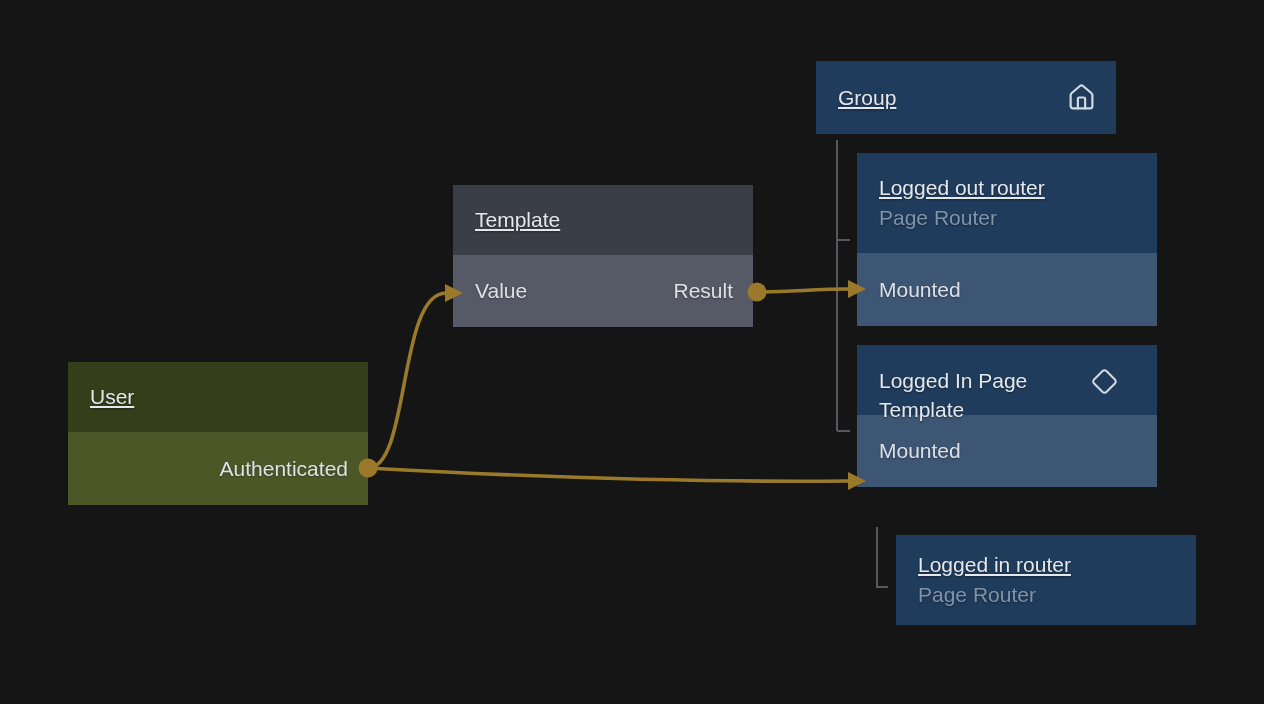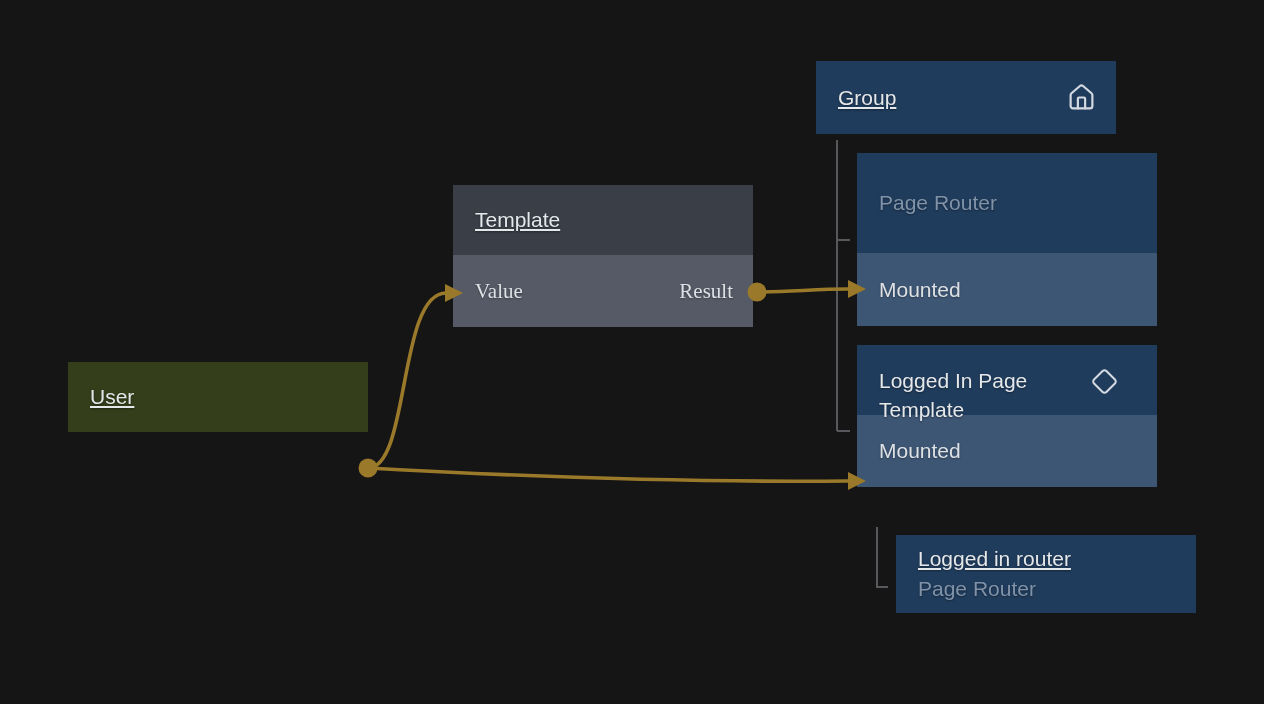--- a/index.html
+++ b/index.html
@@ -26,41 +26,44 @@
 
   .node{position:absolute;width:300px;z-index:1;font-size:21px;color:var(--title);}
   .hdr{display:flex;align-items:center;padding:0 20px 0 22px;
        text-shadow:0 1px 2px rgba(0,0,0,.4);}
   .hdr.two-line{flex-direction:column;align-items:flex-start;justify-content:center;line-height:30px;}
   .hdr .title{white-space:nowrap;text-decoration:underline;}
   .subtitle{color:var(--subtitle);}
   .row{display:flex;align-items:center;padding:0 20px 0 22px;color:var(--label);
        text-shadow:0 1px 2px rgba(0,0,0,.35);}
   .row.right{justify-content:flex-end;}
-  .row.split{justify-content:space-between;font-family:Liberation Serif, serif;}
+  .row.split{justify-content:space-between;}
   .blue-hdr{background:var(--blue-header);}
   .blue-row{background:var(--blue-row);}
   .gray-hdr{background:var(--gray-header);}
   .gray-row{background:var(--gray-row);}
   .green-hdr{background:var(--green-header);}
   .green-row{background:var(--green-row);}
   .spread{justify-content:space-between;width:100%;}
   .hdr-flex{display:flex;align-items:flex-start;padding:21px 18px 0 22px;
             text-shadow:0 1px 2px rgba(0,0,0,.4);}
   .hdr-flex .wrap-title{flex:1;line-height:29px;max-width:212px;}
   .icon{display:flex;align-items:center;color:var(--icon);flex:none;}
 </style>
 </head>
 <body>
 
 <div class="canvas">
 
   <div class="node" style="left:68px;top:362px">
     <div class="hdr green-hdr" style="height:70px">
       <span class="title">User</span>
+    </div>
+    <div class="row green-row right" style="height:73px">
+      <span>Authenticated</span>
     </div>
   </div>
 
   <div class="node" style="left:453px;top:185px">
     <div class="hdr gray-hdr" style="height:70px">
       <span class="title">Template</span>
     </div>
     <div class="row gray-row split" style="height:72px">
       <span>Value</span>
       <span>Result</span>
@@ -76,20 +79,21 @@
             <path d="M15 21v-8a1 1 0 0 0-1-1h-4a1 1 0 0 0-1 1v8"></path>
             <path d="M3 10a2 2 0 0 1 .709-1.528l7-5.999a2 2 0 0 1 2.582 0l7 5.999A2 2 0 0 1 21 10v9a2 2 0 0 1-2 2H5a2 2 0 0 1-2-2z"></path>
           </svg>
         </span>
       </div>
     </div>
   </div>
 
   <div class="node" style="left:857px;top:153px">
     <div class="hdr blue-hdr two-line" style="height:100px">
+      <span class="title">Logged out router</span>
       <span class="subtitle">Page Router</span>
     </div>
     <div class="row blue-row" style="height:73px">
       <span>Mounted</span>
     </div>
   </div>
 
   <div class="node" style="left:857px;top:345px">
     <div class="hdr-flex blue-hdr" style="height:70px">
       <span class="wrap-title">Logged In Page Template</span>
@@ -98,21 +102,21 @@
           <path d="M2.7 10.3a2.41 2.41 0 0 0 0 3.41l7.59 7.59a2.41 2.41 0 0 0 3.41 0l7.59-7.59a2.41 2.41 0 0 0 0-3.41l-7.59-7.59a2.41 2.41 0 0 0-3.41 0Z"></path>
         </svg>
       </span>
     </div>
     <div class="row blue-row" style="height:72px">
       <span>Mounted</span>
     </div>
   </div>
 
   <div class="node" style="left:896px;top:535px">
-    <div class="hdr blue-hdr two-line" style="height:78px">
+    <div class="hdr blue-hdr two-line" style="height:90px">
       <span class="title">Logged in router</span>
       <span class="subtitle">Page Router</span>
     </div>
   </div>
 
   <svg class="overlay" viewBox="0 0 1264 704">
 
     <path class="connector" d="M837 140 L837 431 M837 240 L850 240 M837 431 L850 431"></path>
     <path class="connector" d="M877 527 L877 587 L888 587"></path>
 

